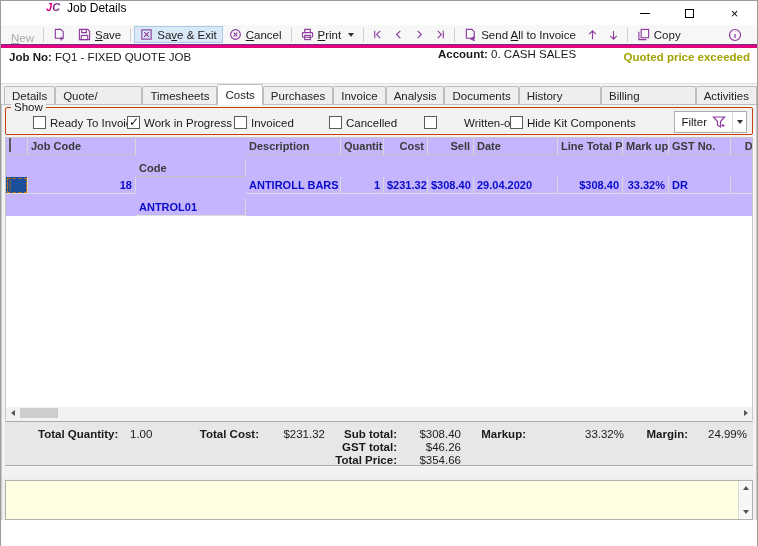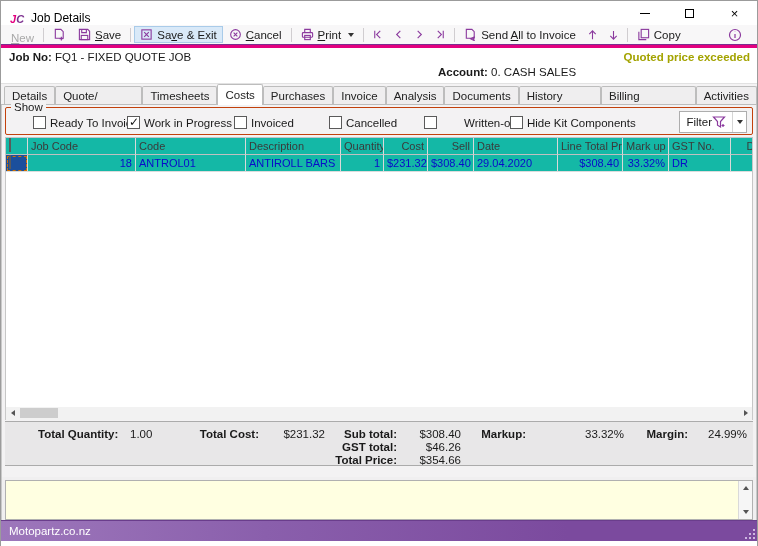--- a/index.html
+++ b/index.html
@@ -2,21 +2,21 @@
 <html><head>
 <meta charset="utf-8">
 <style>
   * { margin:0; padding:0; box-sizing:border-box; }
   html,body { width:758px; height:546px; }
   body { font-family:"Liberation Sans","DejaVu Sans",sans-serif; font-size:12px; color:#1a1a1a; background:#fff; }
 
   .window { width:758px; height:546px; border:1px solid #9b9b9b; border-bottom:none; display:flex; flex-direction:column; overflow:hidden; background:#fff; }
 
   
-  .titlebar { height:24px; background:#fff; display:flex; align-items:flex-end; padding-left:9px; flex:0 0 auto; }
+  .titlebar { height:24px; background:#fff; display:flex; align-items:flex-start; padding-left:9px; flex:0 0 auto;margin-left:36px; }
   .logo { font-style:italic; font-weight:bold; font-size:11px; letter-spacing:0; margin-right:7px; }
   .logo .j { color:#e3007f; }
   .logo .c { color:#7b2d8e; }
   .win-title { font-size:12px; color:#000; }
   .win-controls { margin-left:auto; display:flex; height:100%; }
   .win-btn { width:45px; height:100%; display:flex; align-items:center; justify-content:center; cursor:default; }
   .glyph-min { width:10px; height:1px; background:#000; display:block; }
   .glyph-max { width:9px; height:9px; border:1px solid #000; display:block; }
   .glyph-close { font-size:13px; line-height:1; color:#000; }
 
@@ -39,49 +39,49 @@
   .toolbar-spacer { flex:1; }
   .info-btn { margin-right:9px; }
 
   
   .accent-line { height:4px; flex:0 0 auto; background:linear-gradient(to bottom,#7b2d8e 0,#7b2d8e 1px,#e3007f 1px,#e3007f 4px); }
 
   
   .job-header { height:36px; background:#fff; border-bottom:1px solid #e2e2e2; position:relative; flex:0 0 auto; font-size:11.5px; }
   .job-header .lbl { font-weight:bold; }
   .jh-jobno { position:absolute; left:8px; top:3px; }
-  .jh-account { position:absolute; left:437px; top:18px; }
+  .jh-account { position:absolute; left:437px; top:0; }
   .jh-status { position:absolute; right:7px; top:3px; font-weight:bold; color:#a3a300; }
 
   
   .tabbar { height:21px; background:#f4f3f4; display:flex; align-items:flex-end; padding-left:3px; flex:0 0 auto; position:relative; }
   .tabbar::after { content:""; position:absolute; left:0; right:0; bottom:0; height:1px; background:#bdbdbd; }
   .tab { padding:3px 7px 3px; border:1px solid #bdbdbd; border-bottom:none; background:#efeeef; margin-right:0; font-size:11.5px; color:#222; position:relative; border-radius:2px 2px 0 0; height:19px; }
   .tab.active { background:#fff; height:21px; padding-top:4px; z-index:2; }
 
   
   .content { flex:0 0 auto; background:#f3f2f3; border-left:1px solid #c9c9c9; border-right:1px solid #c9c9c9; height:372px; padding:0 3px; position:relative; }
 
   
   .show-box { position:relative; margin-top:2px; height:28px; border:1px solid #c2410c; border-radius:2px; }
   .show-legend { position:absolute; top:-7px; left:5px; background:#f3f2f3; padding:0 3px; font-size:11.5px; }
   .chk-item { position:absolute; top:8px; display:flex; align-items:center; gap:4px; font-size:11.5px; }
   .checkbox { width:13px; height:13px; border:1px solid #5a5a5a; background:#fff; position:relative; flex:0 0 auto; }
   .checkbox[data-checked="true"]::after { content:"✓"; position:absolute; left:1px; top:-2px; font-size:12px; color:#111; }
   .filter-btn { position:absolute; right:5px; top:3px; height:22px; display:flex; border:1px solid #adadad; background:#fff; }
-  .filter-main { display:flex; align-items:center; padding:0 6px; font-size:11.5px; }
+  .filter-main { display:flex; align-items:center; gap:5px; padding:0 6px; font-size:11.5px; }
   .filter-drop { width:14px; border-left:1px solid #d5d5d5; display:flex; align-items:center; justify-content:center; }
 
   
-  .grid { margin-top:2px; background:#14b8a6; border:1px solid #c6c6c6; border-bottom:none; height:270px; overflow:hidden; }
+  .grid { margin-top:2px; background:#c4b5fd; border:1px solid #c6c6c6; border-bottom:none; height:270px; overflow:hidden;font-weight:bold; }
   .grow { display:flex; width:765px; }
   .gcell { flex:0 0 auto; padding:2px 3px 1px; font-size:11px; border-right:1px solid #d9d9d9; white-space:nowrap; overflow:hidden; height:17px; }
   .ghead .gcell { color:#3a3a3a; border-bottom:1px solid #c0c0c0; }
   .gbody .gcell { color:#0a0aca; border-bottom:1px solid #dcdcdc; }
-  .c0{width:22px;} .c1{width:108px;} .c2{width:110px;} .c3{width:95px;} .c4{width:43px;}
+  .c0{width:22px;} .c1{width:108px;} .c2{width:110px;margin-top:22px;} .c3{width:95px;} .c4{width:43px;}
   .c5{width:44px;} .c6{width:46px;} .c7{width:84px;} .c8{width:65px;} .c9{width:46px;}
   .c10{width:62px;} .c11{width:40px; border-right:none;}
   .ar { text-align:right; }
   .gcell.chkcell { padding:1px 0 0 3px; }
   .selcell { background:#1b4f9c; outline:1px dashed #d07000; outline-offset:-2px; }
   .grid-filler { height:236px; background:#fff; }
 
   
   .hscroll { height:13px; background:#f2f2f2; border:1px solid #c9c9c9; border-top:none; border-bottom:none; position:relative; }
   .hs-arrow { position:absolute; top:0; width:13px; height:12px; display:flex; align-items:center; justify-content:center; }
@@ -377,25 +377,14 @@
         <span class="vs-up">
             <span class="tri-u"></span>
           </span>
         <span class="vs-down">
             <span class="tri-d"></span>
           </span>
       </div>
     </div>
   </div>
 
-  <div class="statusbar">
-    <span>Motopartz.co.nz</span>
-    <span class="grip" style="width:10px;height:10px;">
-      <i style="right:0;bottom:0;"></i>
-        <i style="right:4px;bottom:0;"></i>
-        <i style="right:8px;bottom:0;"></i>
-      <i style="right:0;bottom:4px;"></i>
-        <i style="right:4px;bottom:4px;"></i>
-      <i style="right:0;bottom:8px;"></i>
-    </span>
-  </div>
 
 </div>
 
 </body></html>

